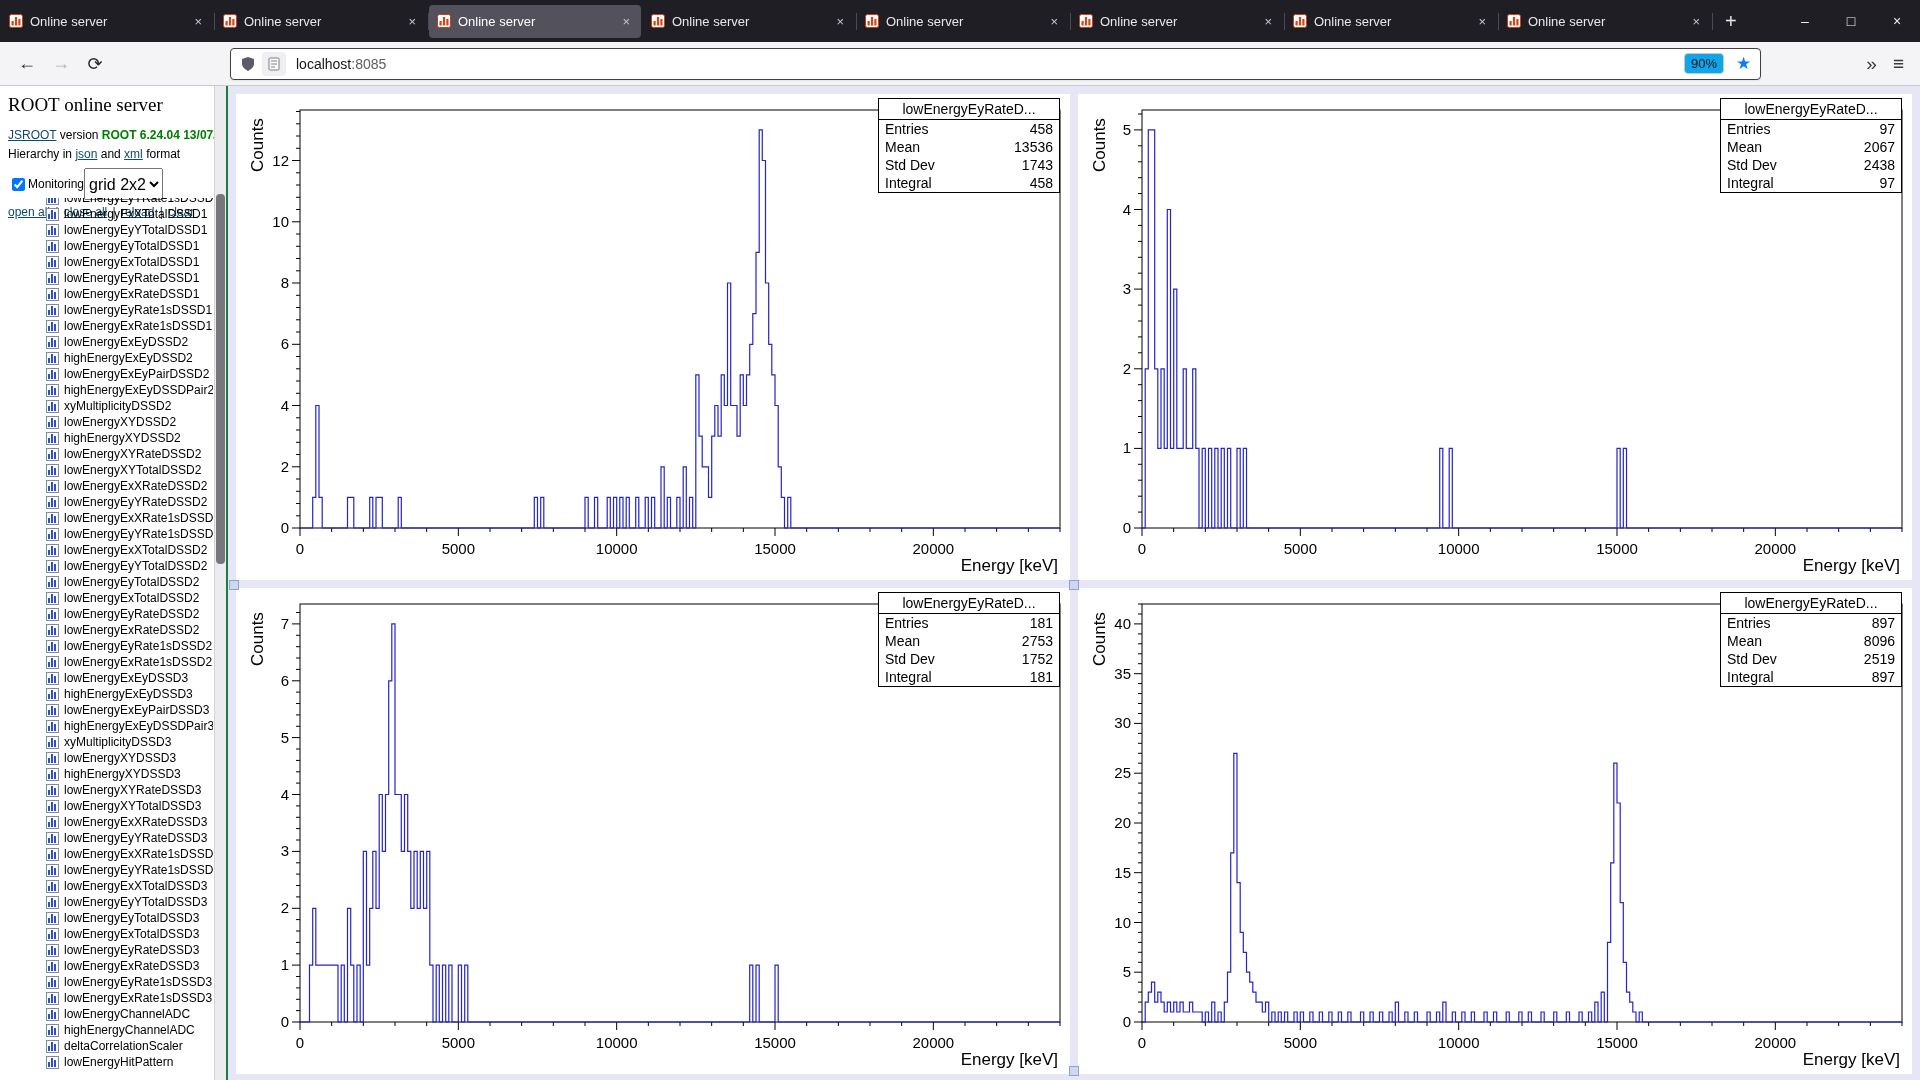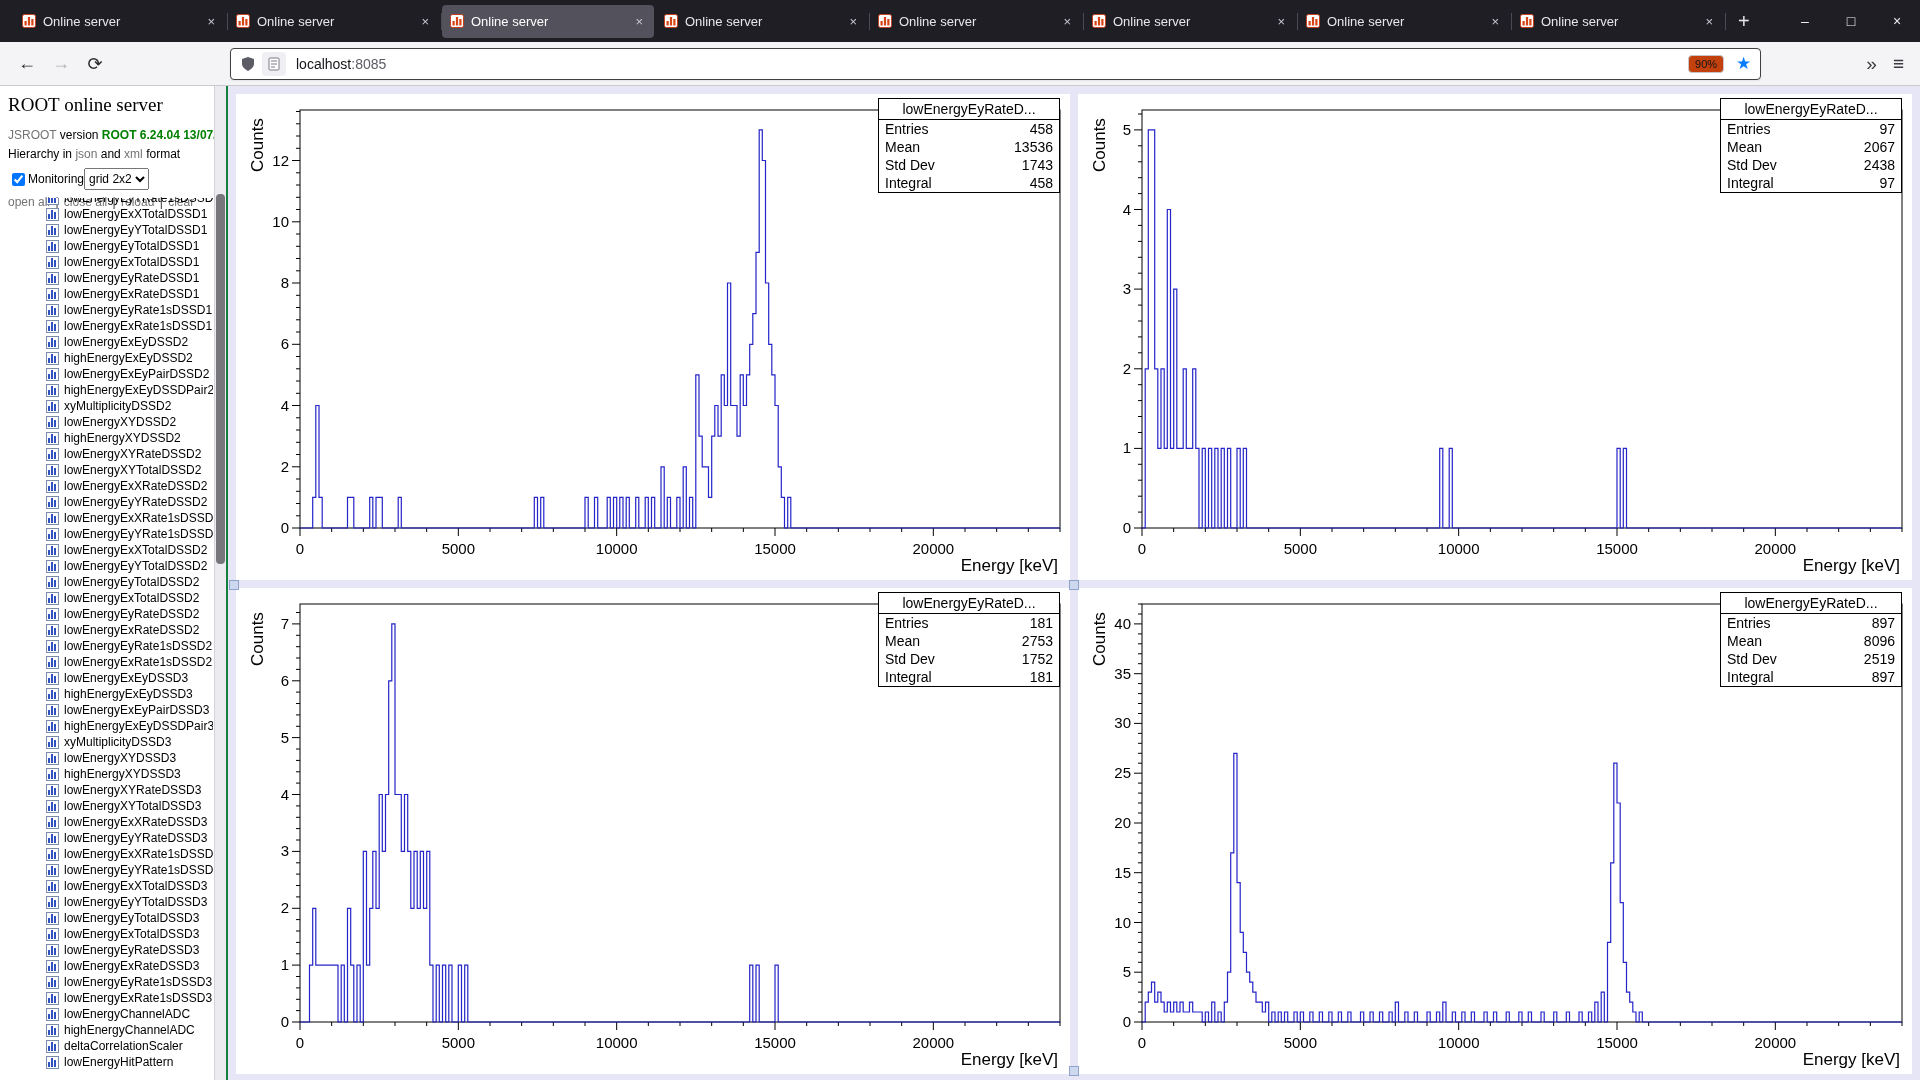--- a/index.html
+++ b/index.html
@@ -6,21 +6,21 @@
   html,body { margin:0; padding:0; }
   body {
     width:1920px; height:1080px; overflow:hidden; position:relative;
     font-family:"Liberation Sans", sans-serif; background:#e6e6f6;
   }
   
   .tabbar {
     position:absolute; top:0; left:0; width:1920px; height:42px;
     background:#1f1e25; display:flex; align-items:center;
   }
-  #tabstrip { display:flex; align-items:center; height:100%; padding-left:14px; }
+  #tabstrip { display:flex; align-items:center; height:100%; padding-left:1px; }
   .tab {
     width:212px; height:33px; margin-right:2px; border-radius:4px;
     display:flex; align-items:center; gap:7px; padding:0 8px;
     color:#e6e6ea; font-size:13px; position:relative; cursor:default;
   }
   .tab.active { background:#52515c; color:#ffffff; }
   .tab:not(.active) { background:transparent; }
   .tab:not(.active)::after {
     content:""; position:absolute; right:-2px; top:8px; height:17px; width:1px; background:#4a4954;
   }
@@ -39,37 +39,37 @@
   .urlbar {
     flex:1; height:32px; margin:0 105px 0 118px; background:#ffffff;
     border:1px solid #404040; border-radius:4px; display:flex; align-items:center;
     padding:0 9px; box-shadow:0 1px 2px rgba(0,0,0,0.07);
   }
   .chip { display:flex; align-items:center; justify-content:center; width:24px; height:24px; border-radius:4px; background:#f0f0f4; margin-left:6px; }
   .url-text { margin-left:10px; font-size:14px; }
   .url-host { color:#15141a; }
   .url-port { color:#5b5b66; }
   .zoom-badge {
-    margin-left:auto; font-size:11px; color:#15141a; background:#c2410c;
+    margin-left:auto; font-size:13px; color:#15141a; background:#0ea5e9;
     border:1px solid #c6c6cc; border-radius:4px; padding:2px 6px;
   }
   .star { color:#0a7cff; font-size:17px; margin-left:12px; line-height:1; }
   .nav-right { display:flex; align-items:center; gap:16px; color:#3a3a40; font-size:19px; padding-right:6px; }
   
   .sidebar {
     position:absolute; top:86px; left:0; width:228px; height:994px;
     background:#ffffff; border-right:2px solid #15803d; overflow:hidden;
   }
   .sb-inner { padding:6px 4px 0 8px; }
   .sb-title { font-family:"Liberation Serif", serif; font-size:19px; margin:2px 0 12px 0; color:#000; }
   .sb-line { font-size:12px; margin:5px 0; color:#000; white-space:nowrap; overflow:hidden; }
-  a.sb-link { color:#737373; cursor:pointer; }
+  a.sb-link { color:#0c4a6e; text-decoration:underline; cursor:pointer; }
   .sb-version { color:#008000; font-weight:bold; }
   .monitor-row { display:flex; align-items:center; font-size:12px; margin:7px 0 5px 0; }
-  .monitor-row select { font-size:12px; height:22px; }
+  .monitor-row select { font-size:16px; height:32px; }
   .sb-actions { font-size:12px; margin:2px 0 4px 0; white-space:nowrap; }
   .sb-sep { color:#333; margin:0 2px; }
   .tree-wrap { position:absolute; top:112px; bottom:0; left:0; right:13px; overflow:hidden; }
   #treelist { margin-top:-8px; }
   .titem { display:flex; align-items:center; gap:5px; height:16px; font-size:12px; color:#000; white-space:nowrap; padding-left:46px; cursor:pointer; }
   .ticon { display:flex; width:13px; height:13px; flex:0 0 13px; }
   .sb-scroll { position:absolute; right:0; top:0; bottom:0; width:12px; background:#ececf0; border-left:1px solid #d4d4d8; }
   .sb-thumb { position:absolute; left:1px; width:9px; top:108px; height:370px; background:#76767c; border-radius:4px; }
   
   .main { position:absolute; top:86px; left:228px; width:1692px; height:994px; background:#e6e6f6; }

